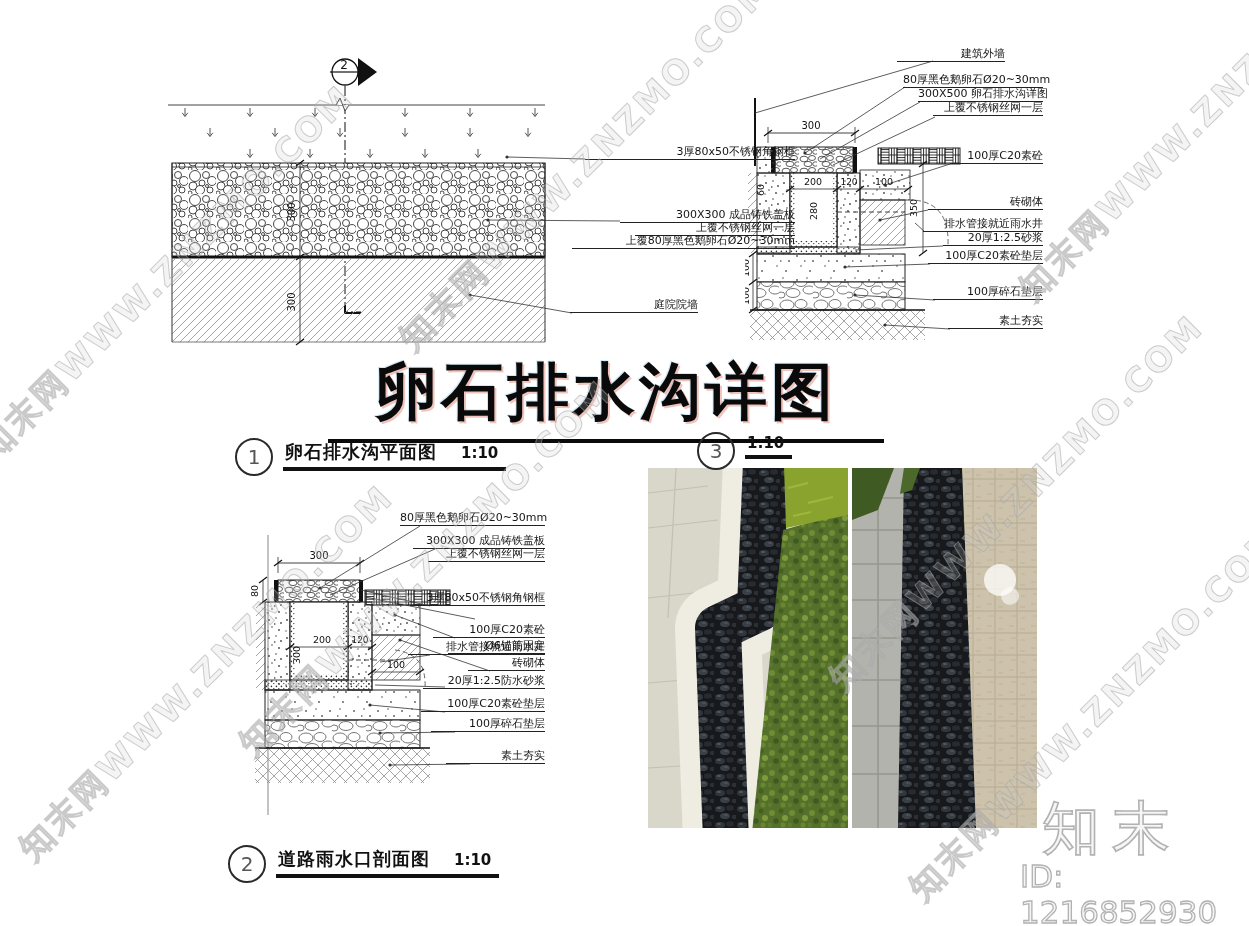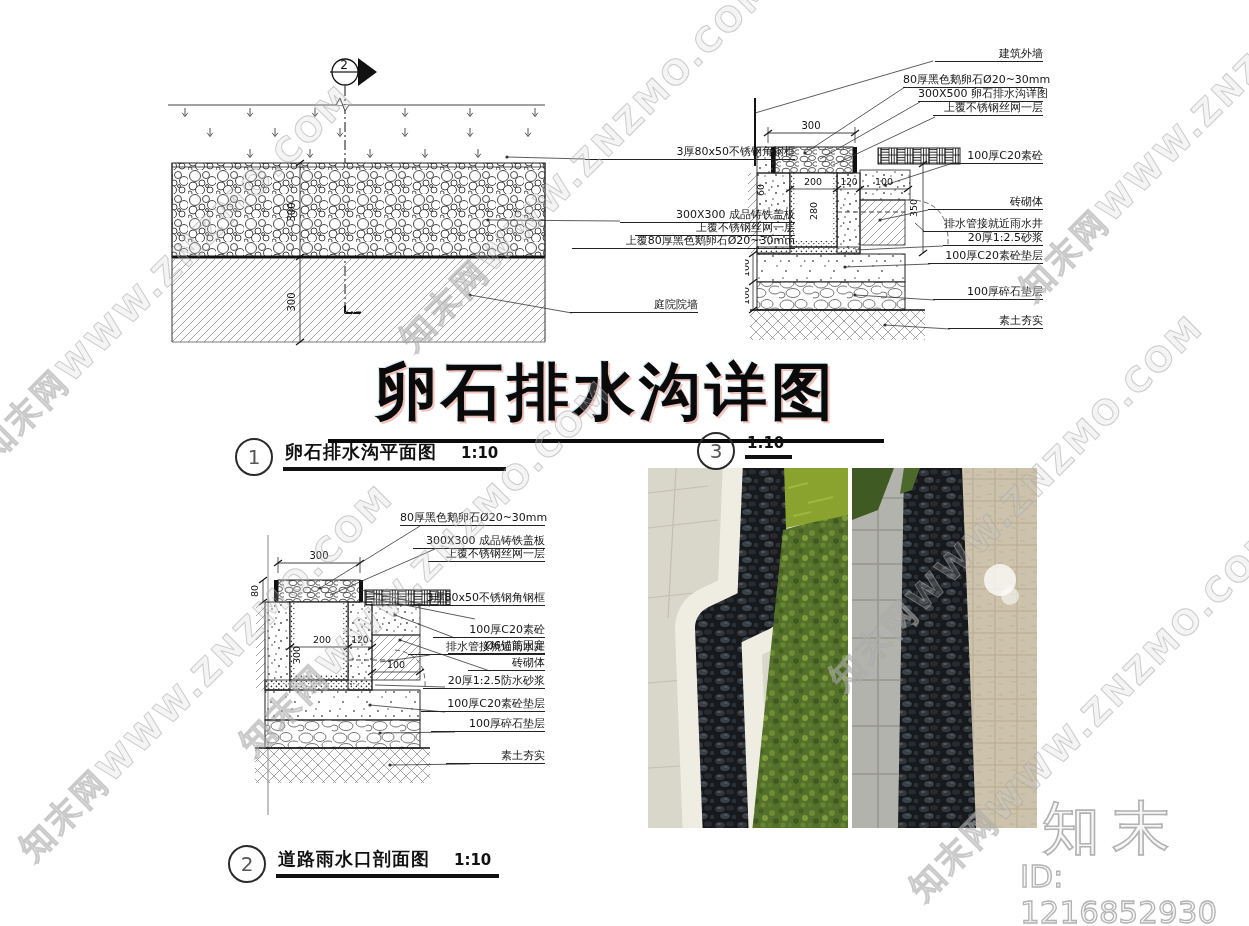--- a/index.html
+++ b/index.html
@@ -284,21 +284,21 @@
     <line x1="110" y1="215" x2="198" y2="211"></line>
     <circle cx="100" cy="232" r="1.6" fill="#333" stroke="none"></circle>
         <line x1="100" y1="232" x2="185" y2="229"></line>
     <circle cx="110" cy="260" r="1.6" fill="#333" stroke="none"></circle>
         <line x1="110" y1="260" x2="190" y2="265"></line>
     <circle cx="140" cy="290" r="1.6" fill="#333" stroke="none"></circle>
         <line x1="140" y1="290" x2="205" y2="294"></line>
   </g>
 </svg>
 
-<div class="anno" style="left:935px;top:48px;width:108px">建筑外墙</div>
+<div class="anno" style="left:897px;top:48px;width:108px">建筑外墙</div>
 <div class="anno" style="left:903px;top:74px;width:140px">80厚黑色鹅卵石Ø20~30mm</div>
 <div class="anno" style="left:918px;top:88px;width:125px">300X500 卵石排水沟详图</div>
 <div class="anno" style="left:933px;top:102px;width:110px">上覆不锈钢丝网一层</div>
 <div class="anno" style="left:950px;top:150px;width:93px">100厚C20素砼</div>
 <div class="anno" style="left:928px;top:196px;width:115px">砖砌体</div>
 <div class="anno" style="left:923px;top:218px;width:120px">排水管接就近雨水井</div>
 <div class="anno" style="left:943px;top:232px;width:100px">20厚1:2.5砂浆</div>
 <div class="anno" style="left:928px;top:250px;width:115px">100厚C20素砼垫层</div>
 <div class="anno" style="left:933px;top:286px;width:110px">100厚碎石垫层</div>
 <div class="anno" style="left:948px;top:315px;width:95px">素土夯实</div>

